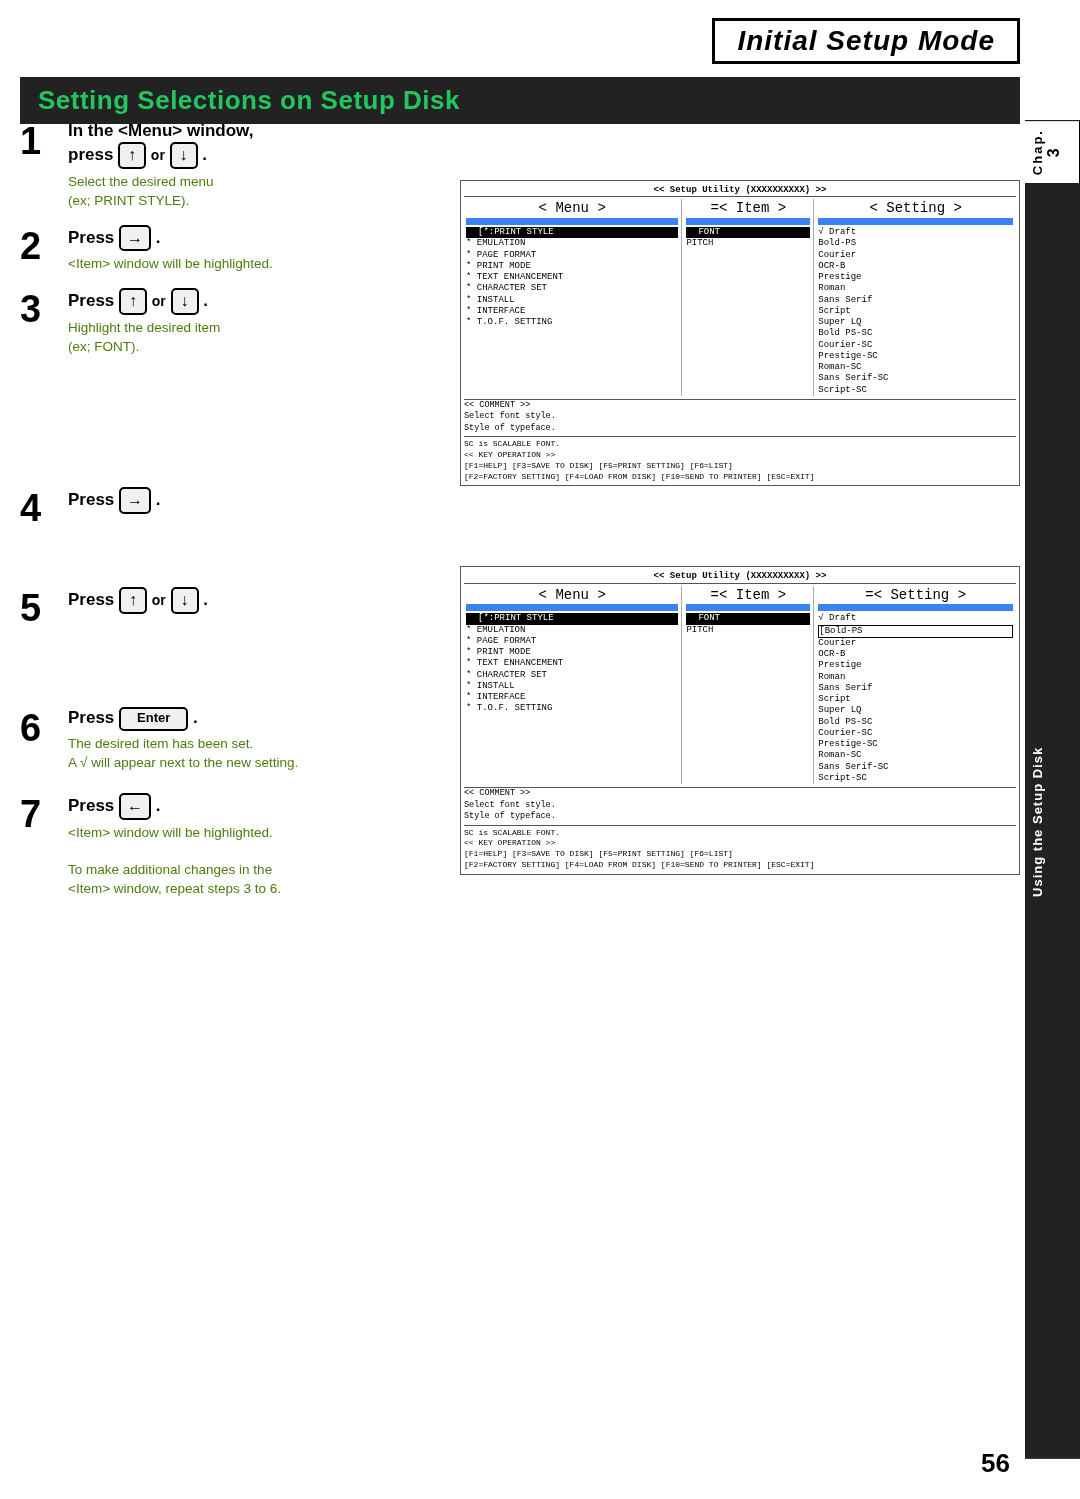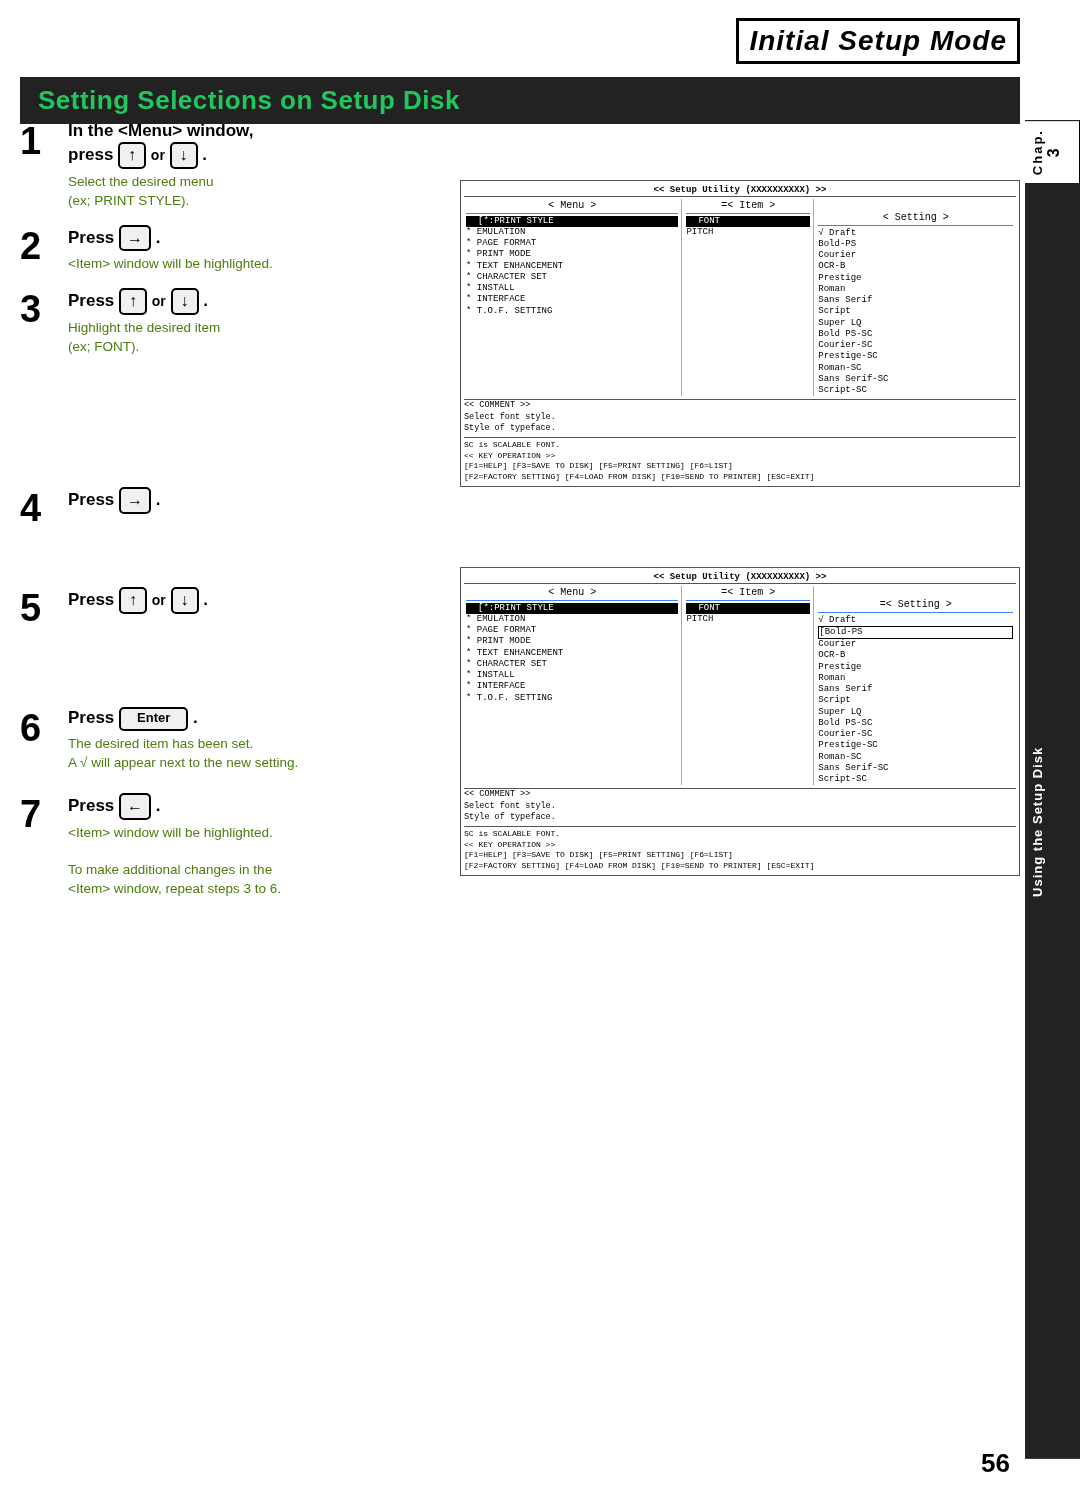--- a/index.html
+++ b/index.html
@@ -15,21 +15,21 @@
     
     .page-header {
       position: absolute;
       top: 18px;
       right: 60px;
       font-size: 28px;
       font-weight: bold;
       font-style: italic;
       letter-spacing: 1px;
       border: 3px solid #000;
-      padding: 4px 10px;
+      padding: 4px 22px;
       background: #fff;
       font-family: Arial, Helvetica, sans-serif;
     }
 
     
     .section-header {
       position: absolute;
       top: 77px;
       left: 20px;
       right: 60px;
@@ -138,26 +138,25 @@
     }
 
     .screen-col {
       flex: 1;
       border-right: 1px solid #aaa;
       padding-right: 3px;
       padding-left: 2px;
     }
     .screen-col:last-child {
       border-right: none;
-      margin-top: 12px;
     }
 
     .screen-col-header {
-      font-size: 10px;
-      border-bottom: 1px solid #3b82f6;
+      font-size: 14px;
+      border-bottom: 7px solid #3b82f6;
       margin-bottom: 2px;
       text-align: center;
     }
 
     .screen-col-item {
       font-size: 9px;
       line-height: 1.25;
     }
 
     .screen-col-item.selected {

